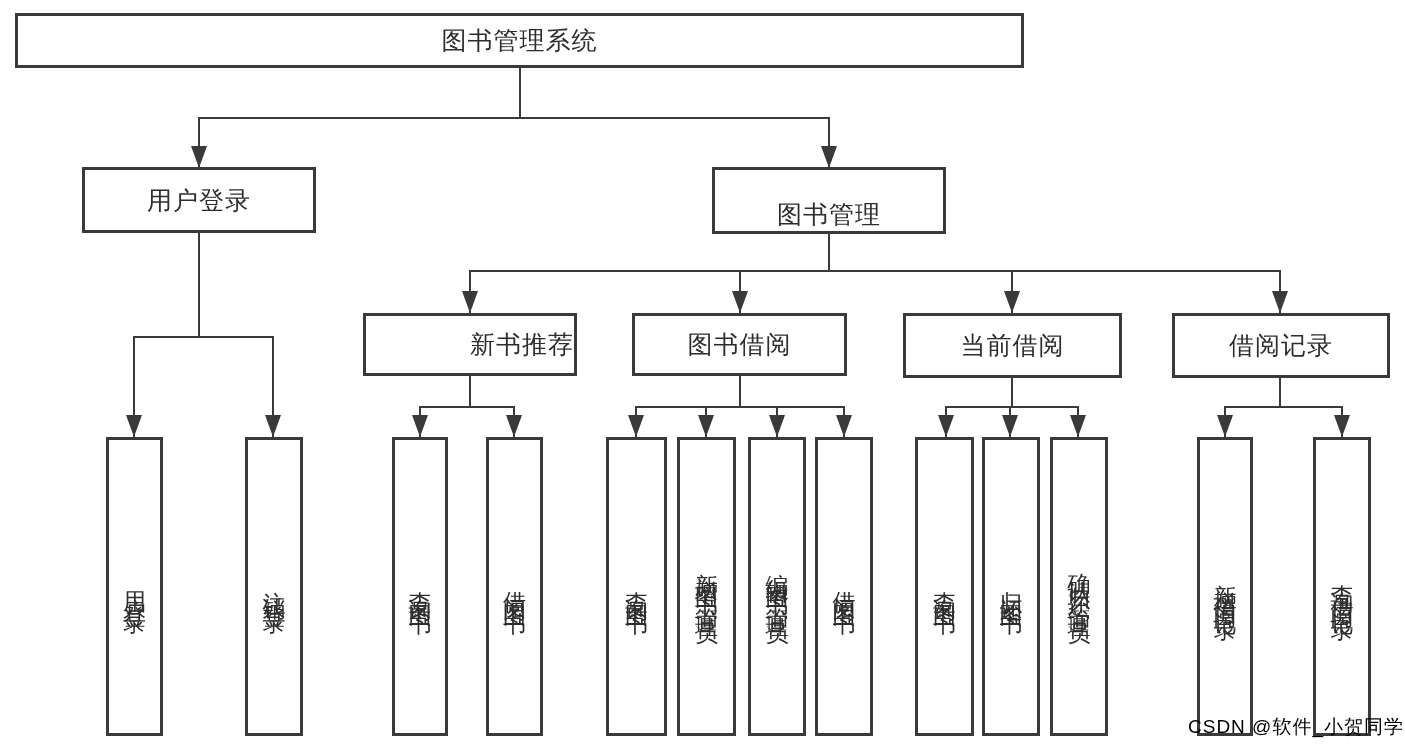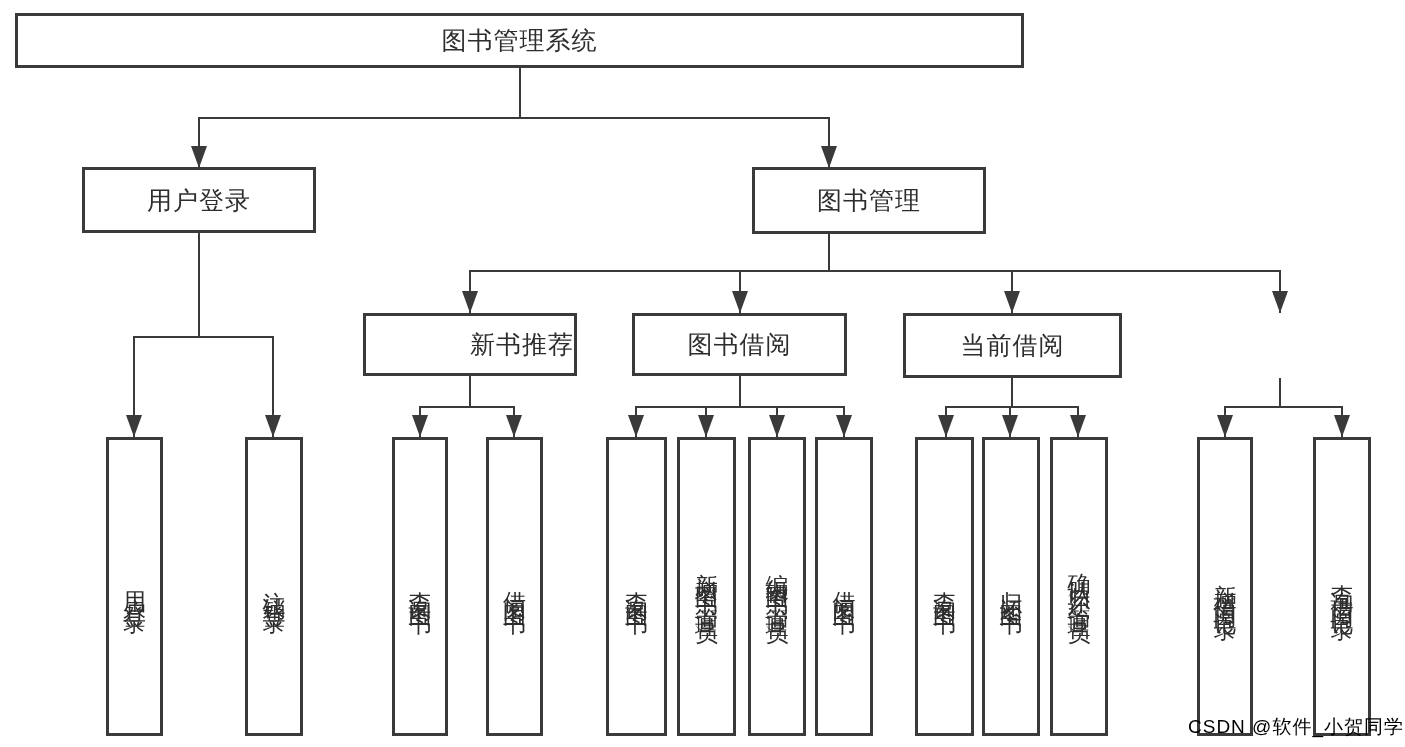--- a/index.html
+++ b/index.html
@@ -84,21 +84,21 @@
   </div>
 
   <div class="line" style="left:519px; top:68px; width:2px; height:50px;"></div>
   <div class="line" style="left:198px; top:117px; width:632px; height:2px;"></div>
   <div class="arrow" style="left:198px; top:117px; height:51px;"></div>
   <div class="arrow" style="left:828px; top:117px; height:51px;"></div>
 
   <div class="box" style="left:82px; top:167px; width:234px; height:66px;">
     <span>用户登录</span>
   </div>
-  <div class="box" style="left:752px; top:167px; width:234px; height:67px;">
+  <div class="box" style="left:712px; top:167px; width:234px; height:67px;align-items:flex-end;">
     <span>图书管理</span>
   </div>
 
   <div class="line" style="left:198px; top:233px; width:2px; height:104px;"></div>
   <div class="line" style="left:133px; top:336px; width:141px; height:2px;"></div>
   <div class="arrow" style="left:133px; top:336px; height:101px;"></div>
   <div class="arrow" style="left:272px; top:336px; height:101px;"></div>
 
   <div class="line" style="left:828px; top:234px; width:2px; height:37px;"></div>
   <div class="line" style="left:469px; top:270px; width:812px; height:2px;"></div>
@@ -108,20 +108,23 @@
   <div class="arrow" style="left:1279px; top:270px; height:43px;"></div>
 
   <div class="box" style="left:363px; top:313px; width:214px; height:63px;justify-content:flex-end;">
     <span>新书推荐</span>
   </div>
   <div class="box" style="left:903px; top:313px; width:219px; height:65px;">
     <span>当前借阅</span>
   </div>
   <div class="box" style="left:632px; top:313px; width:215px; height:63px;">
     <span>图书借阅</span>
+  </div>
+  <div class="box" style="left:1172px; top:313px; width:218px; height:65px;">
+    <span>借阅记录</span>
   </div>
 
   <div class="line" style="left:469px; top:376px; width:2px; height:32px;"></div>
   <div class="line" style="left:419px; top:406px; width:96px; height:2px;"></div>
   <div class="arrow" style="left:419px; top:406px; height:31px;"></div>
   <div class="arrow" style="left:513px; top:406px; height:31px;"></div>
 
   <div class="line" style="left:739px; top:376px; width:2px; height:32px;"></div>
   <div class="line" style="left:635px; top:406px; width:210px; height:2px;"></div>
   <div class="arrow" style="left:635px; top:406px; height:31px;"></div>

